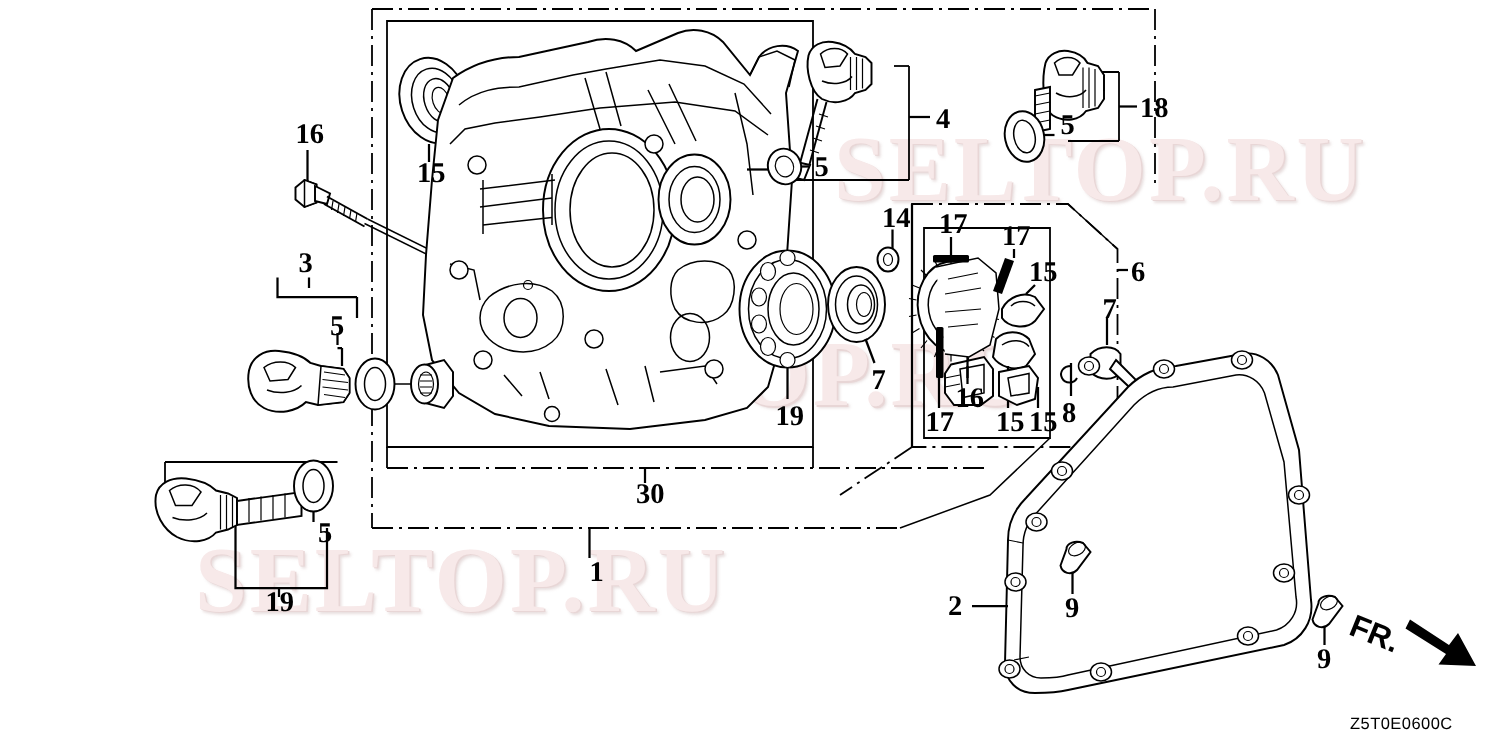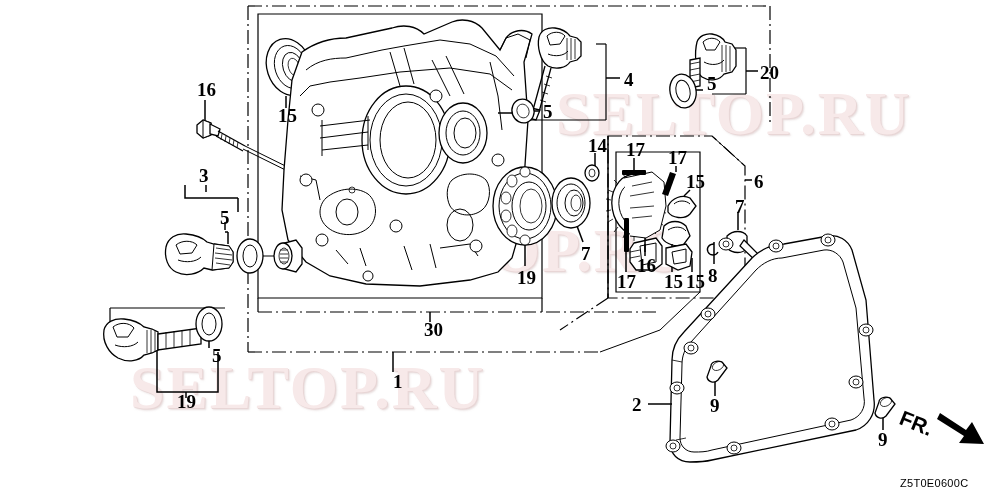--- a/index.html
+++ b/index.html
@@ -420,20 +420,20 @@
   <div class="num" style="left:197px;top:80px">16</div>
   <div class="num" style="left:581px;top:244px">7</div>
   <div class="num" style="left:517px;top:268px">19</div>
   <div class="num" style="left:686px;top:172px">15</div>
   <div class="num" style="left:664px;top:272px">15</div>
   <div class="num" style="left:686px;top:272px">15</div>
   <div class="num" style="left:637px;top:256px">16</div>
   <div class="num" style="left:626px;top:140px">17</div>
   <div class="num" style="left:668px;top:148px">17</div>
   <div class="num" style="left:617px;top:272px">17</div>
-  <div class="num" style="left:760px;top:63px">20</div>
+  <div class="num" style="left:760px;top:63px">18</div>
   <div class="num" style="left:177px;top:392px">19</div>
   <div class="num" style="left:424px;top:320px">30</div>
 
   <div class="fr" style="left:905px;top:406px">FR.</div>
   <div class="code" style="left:900px;top:477px">Z5T0E0600C</div>
 
 </div>
 
 </body></html>

